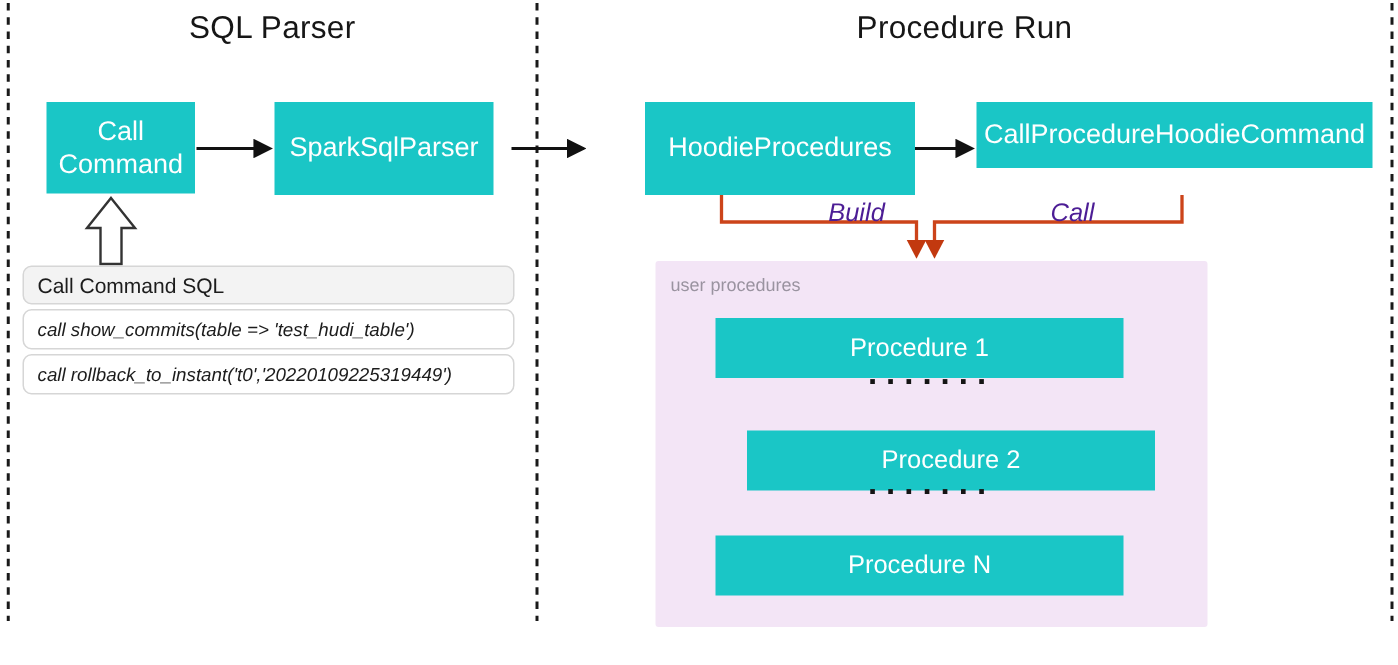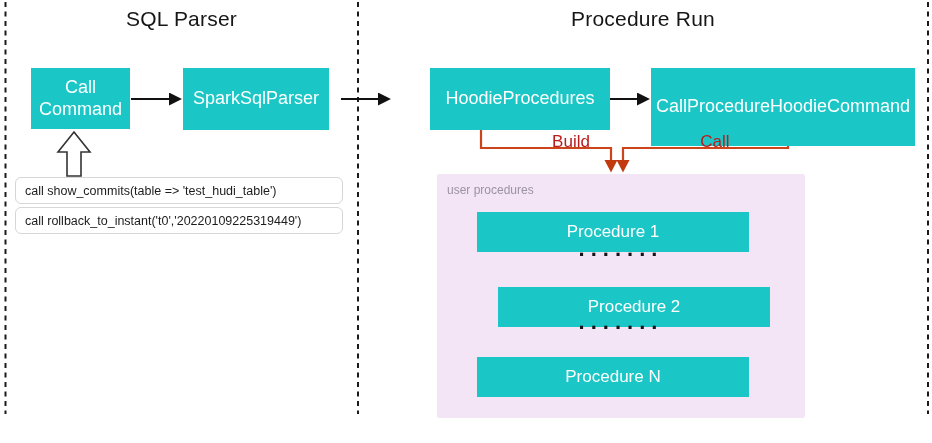--- a/index.html
+++ b/index.html
@@ -13,38 +13,39 @@
   }
   .title-sql{left:5px;width:353px;}
   .title-run{left:358px;width:570px;}
   .node{
     position:absolute;background:#1AC6C6;color:#ffffff;display:flex;align-items:center;justify-content:center;
     text-align:center;font-size:18px;line-height:1.22;
   }
   .node-call-command{left:31px;top:68px;width:99px;height:61px;padding:0 8px;box-sizing:border-box;}
   .node-spark{left:183px;top:68px;width:146px;height:62px;}
   .node-hoodie{left:392px;top:68px;width:180px;height:62px;margin-left:38px;}
-  .node-cphc{left:651px;top:68px;width:264px;height:78px;white-space:nowrap;}
+  .node-cphc{left:651px;top:68px;width:264px;height:44px;white-space:nowrap;}
   .edge-label{
-    position:absolute;top:132px;width:70px;text-align:center;font-size:17px;color:#b91c1c;
+    position:absolute;top:132px;width:70px;text-align:center;font-size:17px;color:#4c1d95;font-style:italic;
   }
   .edge-build{left:536px;}
   .edge-call{left:680px;}
   .sql-panel{
     position:absolute;left:15px;top:177px;width:328px;display:flex;flex-direction:column;gap:3px;
     box-sizing:border-box;
   }
   .sql-header{
     height:26px;background:#F3F3F3;border:1px solid #D6D6D6;border-radius:6px;
     display:flex;align-items:center;padding-left:9px;font-size:14px;color:#1c1c1c;box-sizing:border-box;
   }
   .sql-row{
     height:27px;background:#ffffff;border:1px solid #D6D6D6;border-radius:6px;
     display:flex;align-items:center;padding-left:9px;font-size:12.5px;color:#1c1c1c;box-sizing:border-box;
     white-space:nowrap;
+    font-style:italic;
   }
   .user-panel{
     position:absolute;left:437px;top:174px;width:368px;height:244px;background:#F3E5F6;border-radius:2px;
   }
   .user-panel-label{
     position:absolute;left:10px;top:9px;font-size:12px;color:#9A93A0;
   }
   .proc-box{
     position:absolute;left:40px;width:272px;height:40px;background:#1AC6C6;color:#ffffff;
     display:flex;align-items:center;justify-content:center;font-size:17px;
@@ -92,20 +93,21 @@
 
   <div class="node node-call-command">Call Command</div>
   <div class="node node-spark">SparkSqlParser</div>
   <div class="node node-hoodie">HoodieProcedures</div>
   <div class="node node-cphc">CallProcedureHoodieCommand</div>
 
   <div class="edge-label edge-build">Build</div>
   <div class="edge-label edge-call">Call</div>
 
   <div class="sql-panel">
+    <div class="sql-header">Call Command SQL</div>
     <div class="sql-row">call show_commits(table =&gt; 'test_hudi_table')</div>
     <div class="sql-row">call rollback_to_instant('t0','20220109225319449')</div>
   </div>
 
   <div class="user-panel">
     <div class="user-panel-label">user procedures</div>
     <div class="proc-box proc-1">Procedure 1</div>
     <div class="dots dots-1">.......</div>
     <div class="proc-box proc-2">Procedure 2</div>
     <div class="dots dots-2">.......</div>

